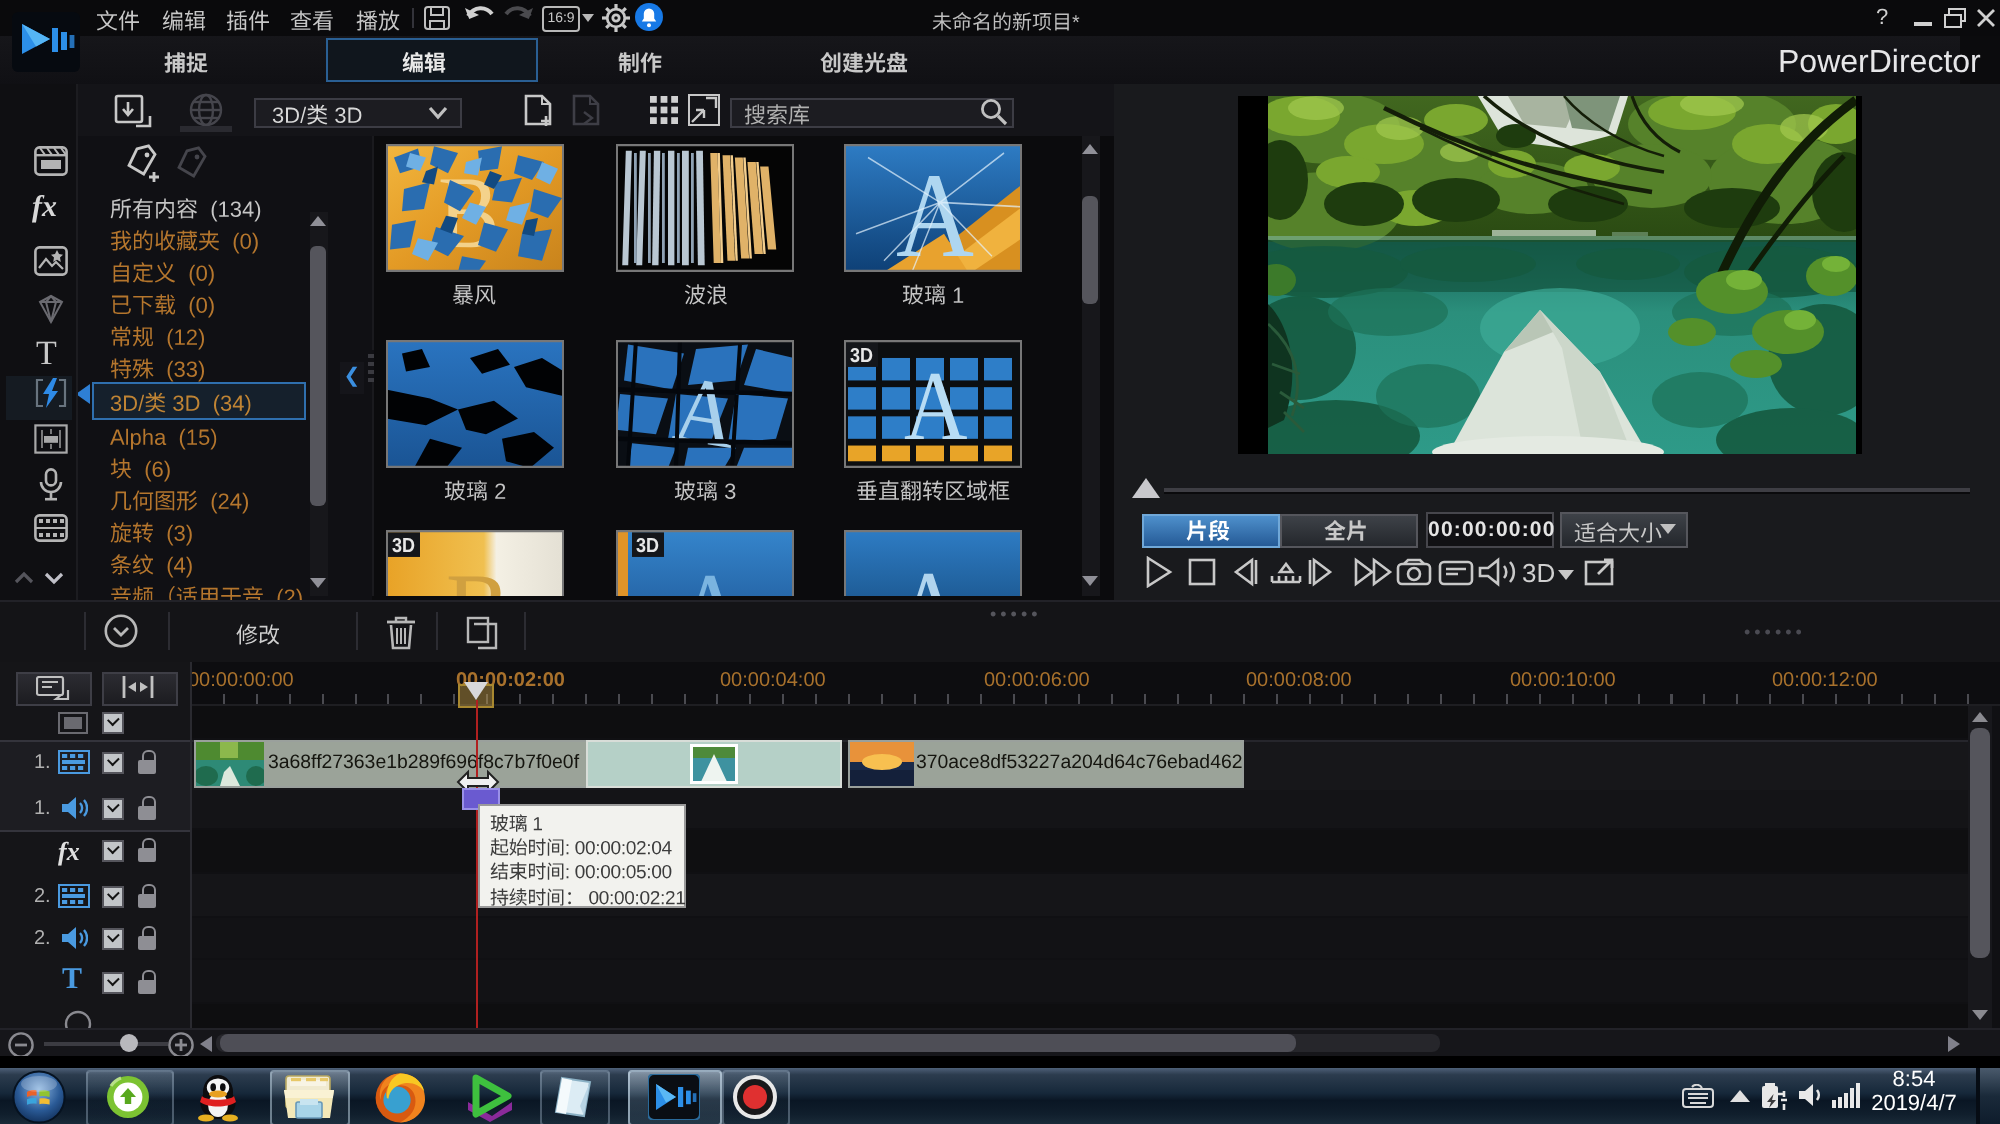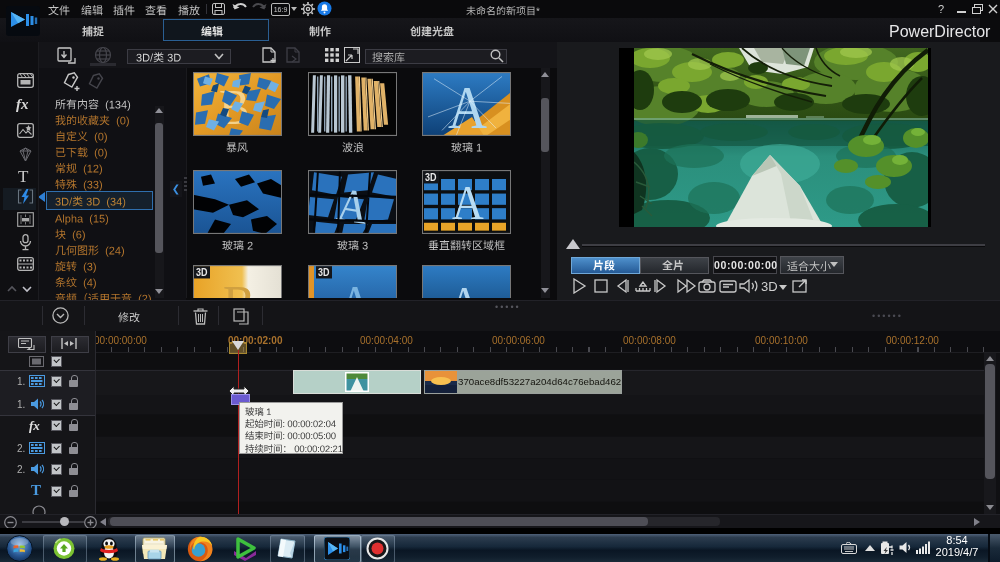--- a/index.html
+++ b/index.html
@@ -899,20 +899,31 @@
   <div class="lk a" style="left:69px;top:132px;"></div>
 
   <div class="a" style="left:31px;top:151px;color:#4a9ae0;font-size:15px;font-weight:bold;font-family:'Liberation Serif',serif;">T</div>
   <div class="cb a" style="left:51px;top:155px;"></div>
   <div class="lk a" style="left:69px;top:154px;"></div>
 
   <svg class="a" style="left:32px;top:174px;" width="14" height="9" viewBox="0 0 14 9">
         <circle cx="7" cy="7" r="6" fill="none" stroke="#8a8a90" stroke-width="1.2"></circle>
       </svg>
 
+  <div class="a" style="left:97px;top:39px;width:324px;height:24px;border:1px solid #9aa09c;box-sizing:border-box;background:#9ba399;overflow:hidden;">
+    <svg class="a" style="left:0;top:0;" width="34" height="22" viewBox="0 0 34 22">
+          <rect width="34" height="22" fill="#2e8a76"></rect>
+          <rect x="0" y="0" width="34" height="9" fill="#4e8a30"></rect>
+          <rect x="12" y="0" width="9" height="8" fill="#8cb84c"></rect>
+          <polygon points="17,12 22,22 12,22 14,15" fill="#dce8dc"></polygon>
+          <ellipse cx="5" cy="17" rx="6" ry="5" fill="#1f6b4e"></ellipse>
+          <ellipse cx="30" cy="17" rx="5" ry="5" fill="#1f6b4e"></ellipse>
+        </svg>
+    <div class="a" style="left:36px;top:5px;color:#15150f;font-size:9.7px;white-space:nowrap;">3a68ff27363e1b289f696f8c7b7f0e0f</div>
+  </div>
   <div class="a" style="left:293px;top:39px;width:128px;height:24px;border:1px solid #d8ddd8;box-sizing:border-box;background:#b5d0c7;"></div>
   <svg class="a" style="left:345px;top:41px;" width="24" height="20" viewBox="0 0 24 20">
         <rect width="24" height="20" fill="#3e92a0"></rect>
         <rect y="0" width="24" height="7" fill="#4e8a3a"></rect>
         <polygon points="12,5 19,20 5,20" fill="#eef4f0"></polygon>
         <rect x="0.75" y="0.75" width="22.5" height="18.5" fill="none" stroke="#fff" stroke-width="1.5"></rect>
       </svg>
   <div class="a" style="left:424px;top:39px;width:198px;height:24px;border:1px solid #9aa09c;box-sizing:border-box;background:#9ba399;overflow:hidden;">
     <svg class="a" style="left:0;top:0;" width="32" height="22" viewBox="0 0 32 22">
           <rect width="32" height="22" fill="#1a2a4a"></rect>

